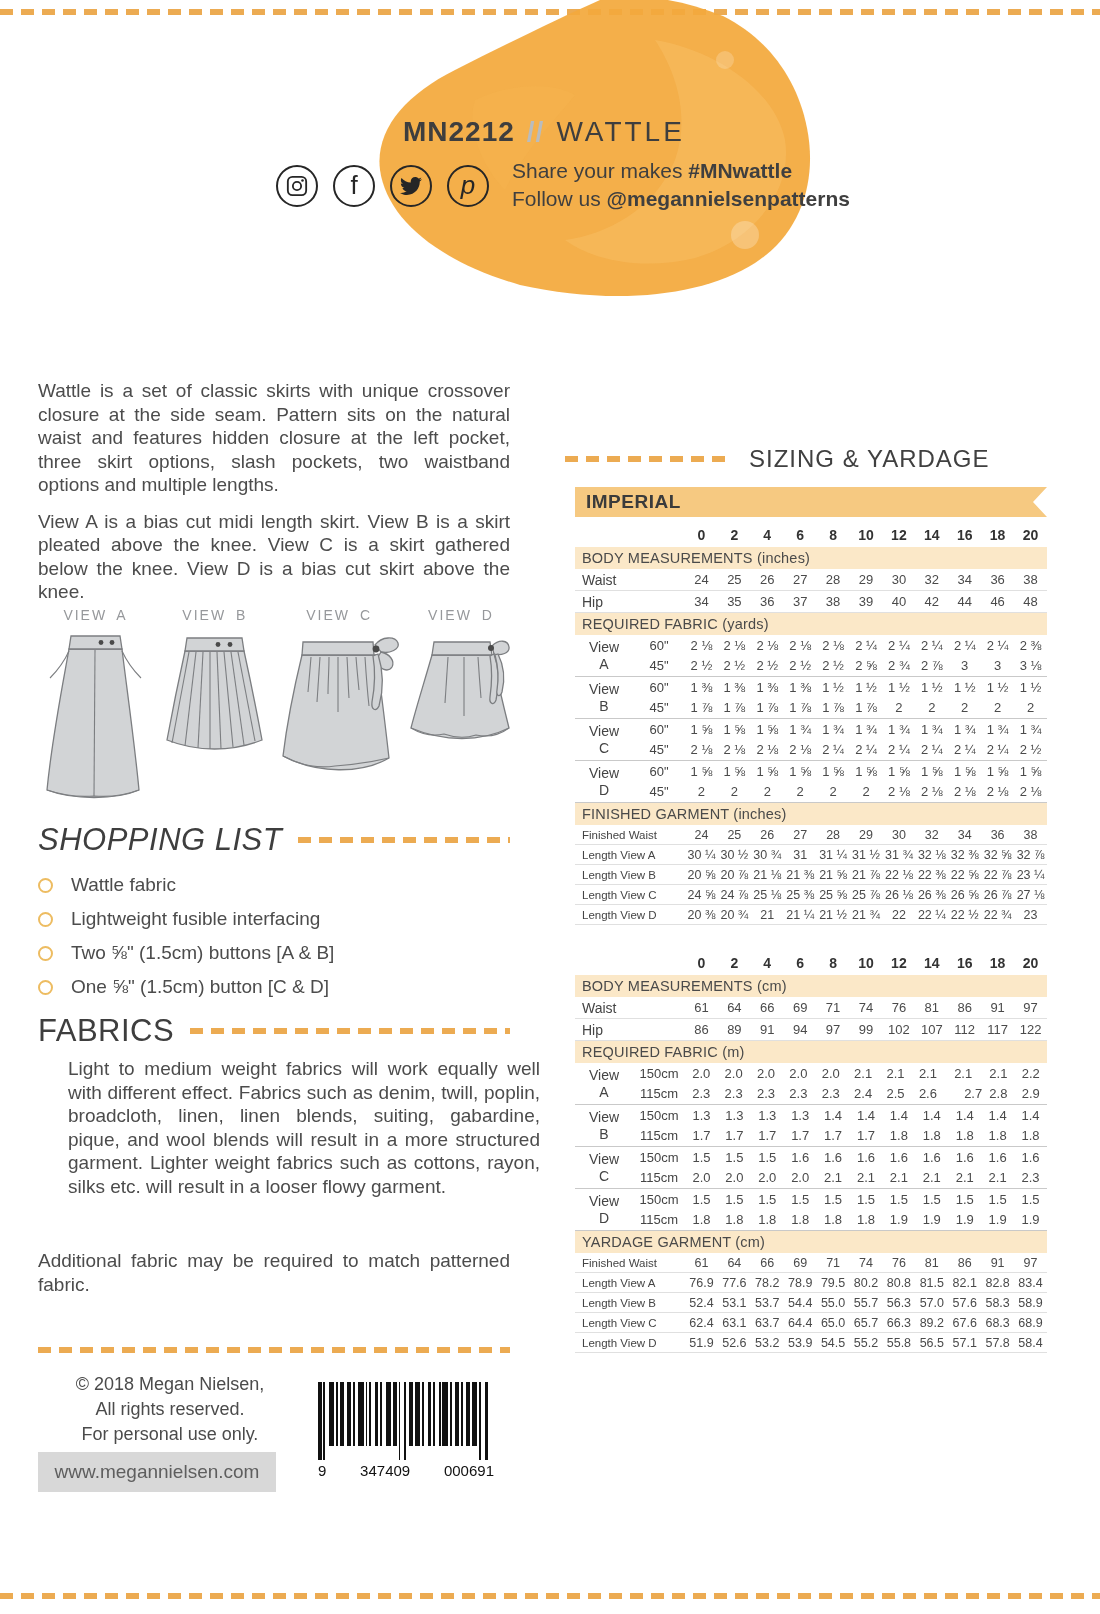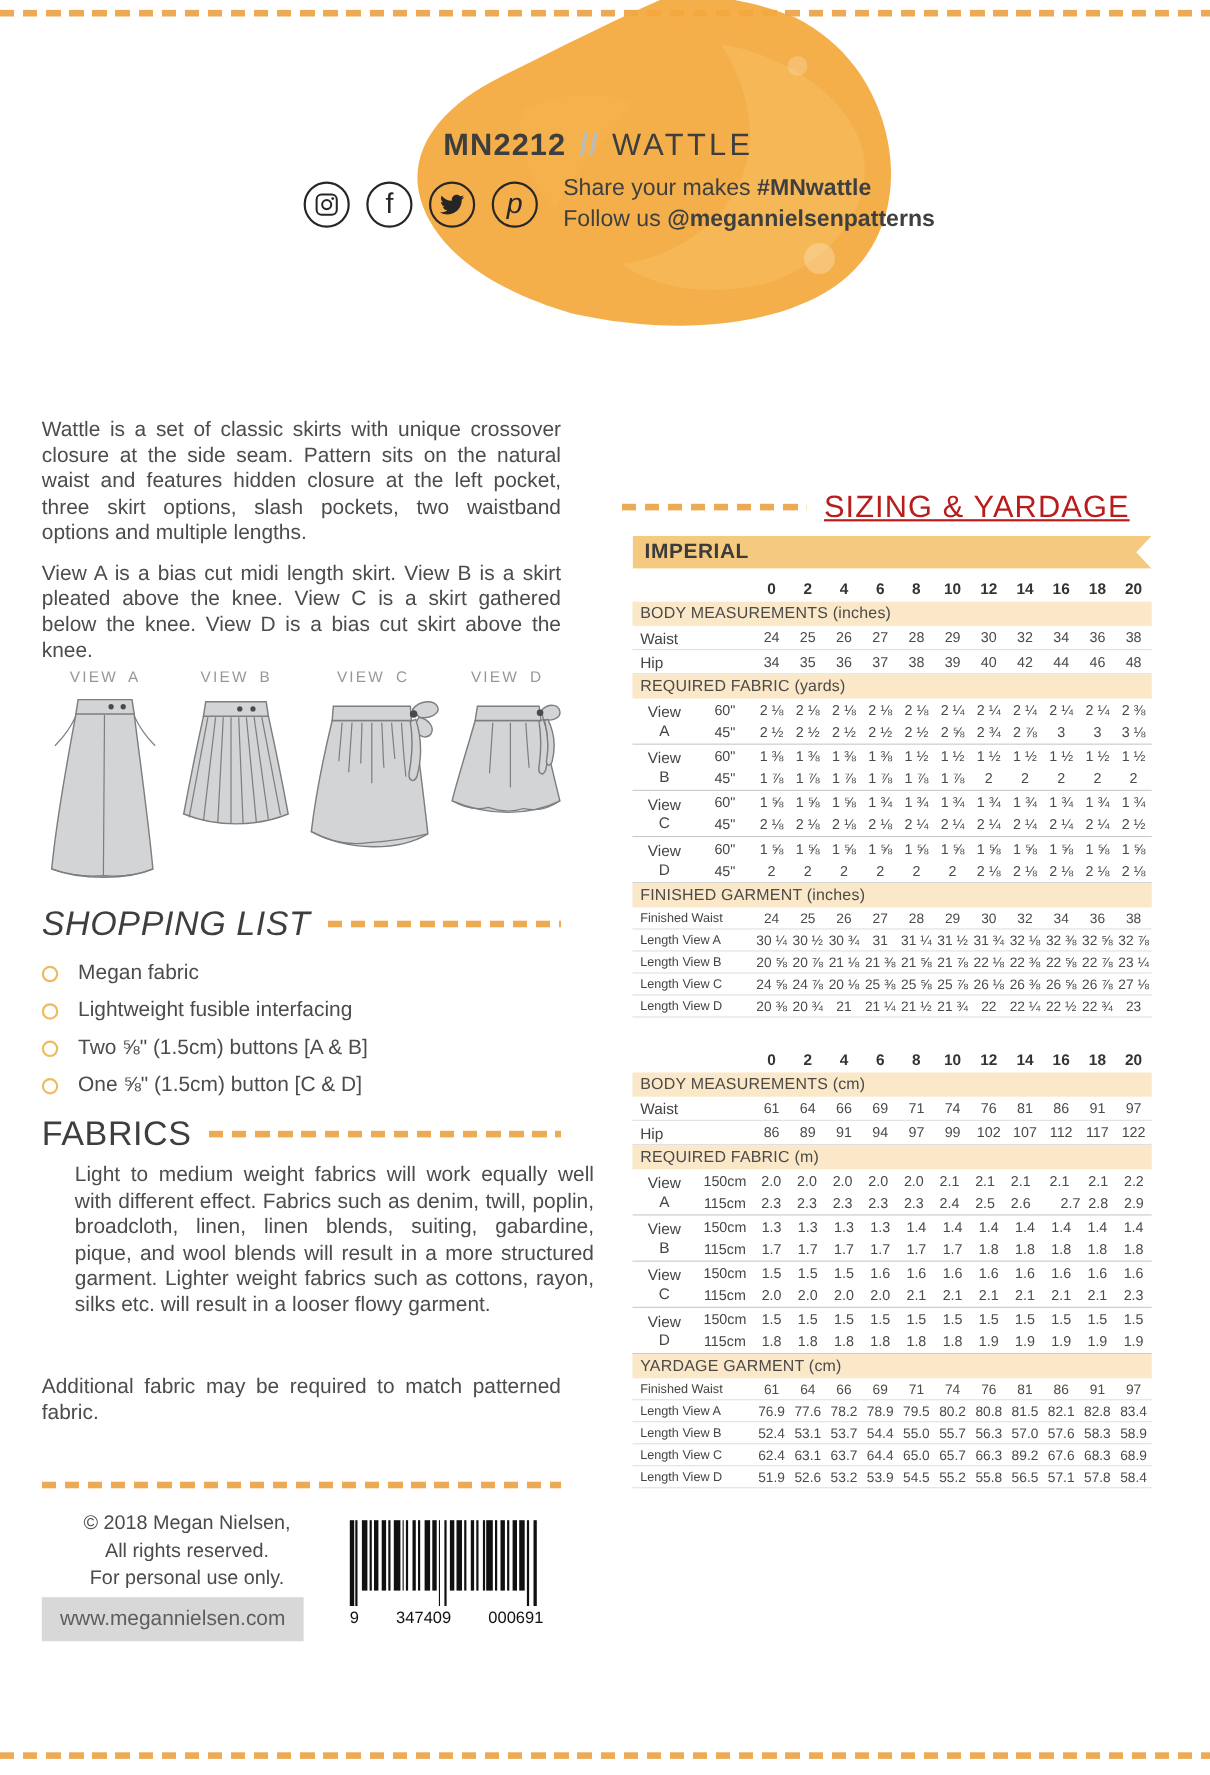--- a/index.html
+++ b/index.html
@@ -57,21 +57,21 @@
   .copyright{position:absolute;left:55px;top:1372px;width:230px;text-align:center;font-size:18px;line-height:25px;color:#4B4B4B;}
   .website{position:absolute;left:38px;top:1452px;width:238px;height:40px;background:#D8D8D8;display:flex;align-items:center;justify-content:center;font-size:19px;color:#5E5E5E;}
 
   .barcode{position:absolute;left:318px;top:1382px;width:182px;}
   .bars{position:relative;height:78px;}
   .bars .bar{position:absolute;top:0;background:#111;}
   .bc-digits{display:flex;justify-content:space-between;font-size:15px;color:#111;margin-top:2px;padding-right:6px;}
 
   .sizing-head{position:absolute;left:565px;top:445px;width:483px;display:flex;align-items:center;gap:16px;}
   .sizing-head .dash{width:168px;}
-  .sizing-head h2{font-size:28px;font-weight:300;color:#b91c1c;letter-spacing:1px;white-space:nowrap;text-decoration:underline;}
+  .sizing-head h2{font-size:24px;font-weight:300;color:#404040;letter-spacing:1px;white-space:nowrap;}
 
   .sizing-table{position:absolute;left:575px;width:472px;--cols:58px 52px repeat(11,1fr);}
   .ribbon{height:30px;background:var(--ribbon);display:flex;align-items:center;padding-left:11px;font-size:19px;font-weight:700;letter-spacing:0.5px;color:#3B3B3B;clip-path:polygon(0 0,100% 0,calc(100% - 14px) 50%,100% 100%,0 100%);margin-bottom:5px;}
   .trow{display:grid;grid-template-columns:var(--cols);align-items:center;height:22px;border-bottom:1px solid #E0E0E0;}
   .trow.thead{height:25px;border-bottom:none;}
   .secbanner{height:22px;background:var(--banner);display:flex;align-items:center;padding-left:7px;font-size:14.5px;color:#4A4A4A;letter-spacing:0.2px;}
   .tlabel{grid-column:1 / span 2;font-size:14px;color:#444;padding-left:7px;white-space:nowrap;}
   .trow.small{height:20px;}
   .trow.small .tlabel{font-size:11.5px;}
   .tcell{text-align:center;font-size:13px;color:var(--table);white-space:nowrap;}
@@ -201,21 +201,21 @@
     </div>
   </div>
 
   <div class="sec-head" style="top:822px;font-style:italic;">
     <h2>SHOPPING LIST</h2>
     <div class="dash"></div>
   </div>
   <div class="shopping-items" id="shopping-items">
       <div class="shop-item">
         <span class="bullet"></span>
-        <span class="itxt">Megan fabric</span>
+        <span class="itxt">Wattle fabric</span>
       </div>
       <div class="shop-item">
         <span class="bullet"></span>
         <span class="itxt">Lightweight fusible interfacing</span>
       </div>
       <div class="shop-item">
         <span class="bullet"></span>
         <span class="itxt">Two ⅝" (1.5cm) buttons [A &amp; B]</span>
       </div>
       <div class="shop-item">
@@ -491,21 +491,21 @@
         <div class="tcell">22 ⅛</div>
         <div class="tcell">22 ⅜</div>
         <div class="tcell">22 ⅝</div>
         <div class="tcell">22 ⅞</div>
         <div class="tcell">23 ¼</div>
       </div>
       <div class="trow small">
         <div class="tlabel">Length View C</div>
         <div class="tcell">24 ⅝</div>
         <div class="tcell">24 ⅞</div>
-        <div class="tcell">20 ⅛</div>
+        <div class="tcell">25 ⅛</div>
         <div class="tcell">25 ⅜</div>
         <div class="tcell">25 ⅝</div>
         <div class="tcell">25 ⅞</div>
         <div class="tcell">26 ⅛</div>
         <div class="tcell">26 ⅜</div>
         <div class="tcell">26 ⅝</div>
         <div class="tcell">26 ⅞</div>
         <div class="tcell">27 ⅛</div>
       </div>
       <div class="trow small">

